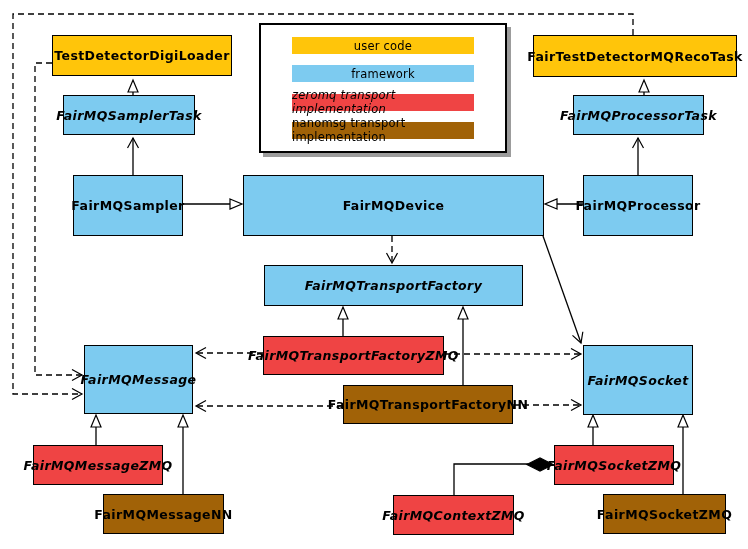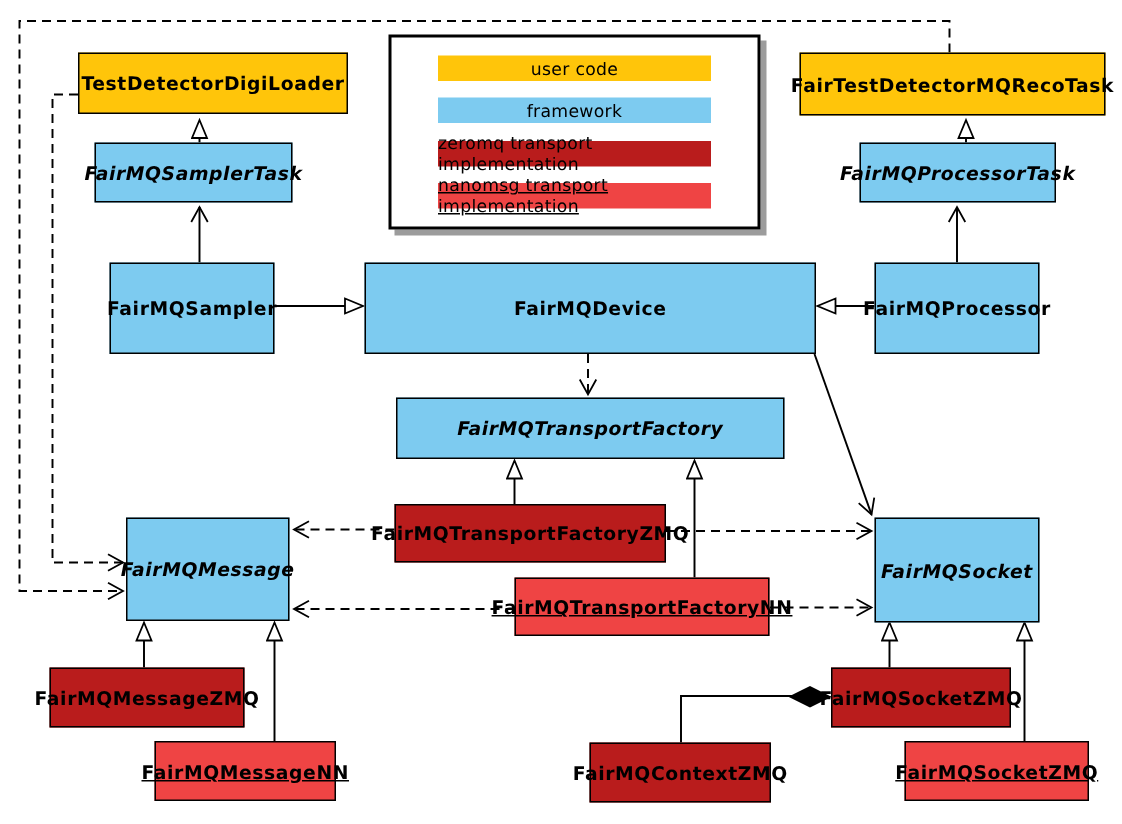--- a/index.html
+++ b/index.html
@@ -10,22 +10,22 @@
   .edges{position:absolute;left:0;top:0;width:748px;height:549px;}
   .node{
     position:absolute;display:flex;align-items:center;justify-content:center;
     border:1.4px solid #000;box-sizing:border-box;
     font-weight:bold;font-size:12.5px;letter-spacing:.4px;color:#000;
     text-align:center;white-space:nowrap;
   }
   .abstract{font-style:italic;}
   .c-user{background:#FFC50A;}
   .c-fw{background:#7DCBF0;}
-  .c-zmq{background:#b91c1c;}
-  .c-nn{background:#ef4444;text-decoration:underline;}
+  .c-zmq{background:#ef4444;font-style:italic;}
+  .c-nn{background:#a16207;}
   .legend{
     position:absolute;left:259px;top:23px;width:248px;height:130px;
     background:#ffffff;border:2px solid #000;box-sizing:border-box;
     box-shadow:4px 4px 0 #9c9c9c;
     display:flex;flex-direction:column;justify-content:space-between;
     padding:12px 31px;
   }
   .legend-row{
     height:17px;display:flex;align-items:center;justify-content:center;
     font-size:11.5px;font-weight:normal;letter-spacing:.2px;color:#000;

